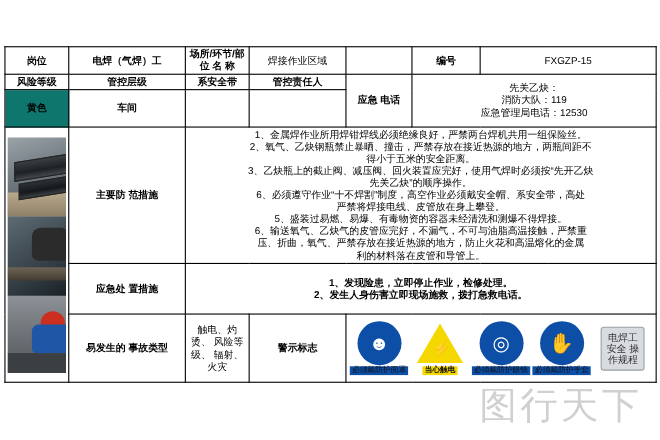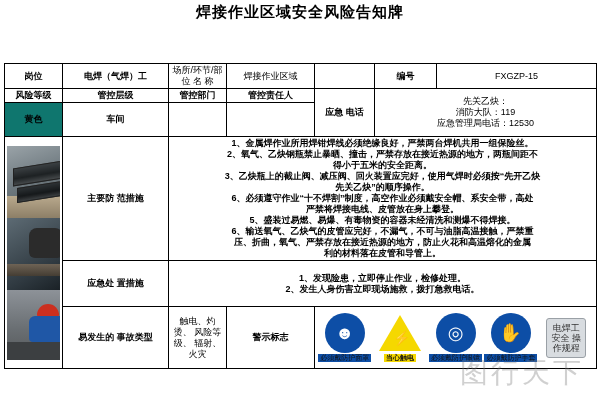--- a/index.html
+++ b/index.html
@@ -37,21 +37,21 @@
   }
   table.main td {
     border: 1px solid #000;
     font-size: 9px;
     text-align: center;
     vertical-align: middle;
     padding: 1px 2px;
     line-height: 11px;
   }
   .lbl { font-weight: bold; }
-  .lbl-sm { font-weight: normal; font-size: 8.5px; }
+  .lbl-sm { font-weight: bold; font-size: 8.5px; }
   .val { font-size: 10px; }
   .yellow {
     background: #0f766e;
     font-weight: bold;
     font-size: 15px;
   }
   .bigval {
     font-size: 13px;
     font-weight: bold;
   }
@@ -68,21 +68,21 @@
     font-size: 9px;
     line-height: 13px;
   }
   .measures {
     text-align: left;
     font-size: 8.3px;
     line-height: 11.6px;
     padding: 2px 3px;
     vertical-align: top;
   }
-  .measures div { white-space: nowrap; overflow: hidden; font-weight: bold; }
+  .measures div { white-space: nowrap; overflow: hidden; }
   .emerg {
     text-align: left;
     font-size: 8.5px;
     line-height: 13px;
     padding: 2px 3px;
     vertical-align: middle;
     font-weight: bold;
   }
   .photos {
     padding: 0;
@@ -216,33 +216,32 @@
     font-size: 9px;
     color: #333;
     line-height: 10px;
     text-align: center;
     padding: 2px;
   }
   .watermark {
     position: absolute;
     right: 16px;
     bottom: 8px;
-    font-size: 28px;
+    font-size: 34px;
     color: rgba(120,120,120,0.35);
     font-family: Liberation Serif, serif;
     letter-spacing: 3px;
     pointer-events: none;
   }
 </style>
 </head>
 <body>
 
 <div class="sheet">
 
-  <div class="title">焊接作业区域安全风险告知牌</div>
 
   <table class="main">
     <colgroup>
       <col style="width:58px">
       <col style="width:106px">
       <col style="width:58px">
       <col style="width:88px">
       <col style="width:60px">
       <col style="width:62px">
       <col style="width:62px">
@@ -256,21 +255,21 @@
       <td class="lbl-sm">场所/环节/部 位 名 称</td>
       <td class="val">焊接作业区域</td>
       <td></td>
       <td class="lbl">编号</td>
       <td colspan="2" class="val">FXGZP-15</td>
     </tr>
 
     <tr>
       <td class="lbl">风险等级</td>
       <td class="lbl">管控层级</td>
-      <td class="lbl">管控部门</td>
+      <td class="lbl">系安全带</td>
       <td class="lbl">管控责任人</td>
       <td rowspan="2" class="lbl">应急 电话</td>
       <td rowspan="2" colspan="3" class="duty">
         <div>先关乙炔：</div>
         <div>消防大队：119</div>
         <div>应急管理局电话：12530</div>
       </td>
     </tr>
 
     <tr style="height:34px">

